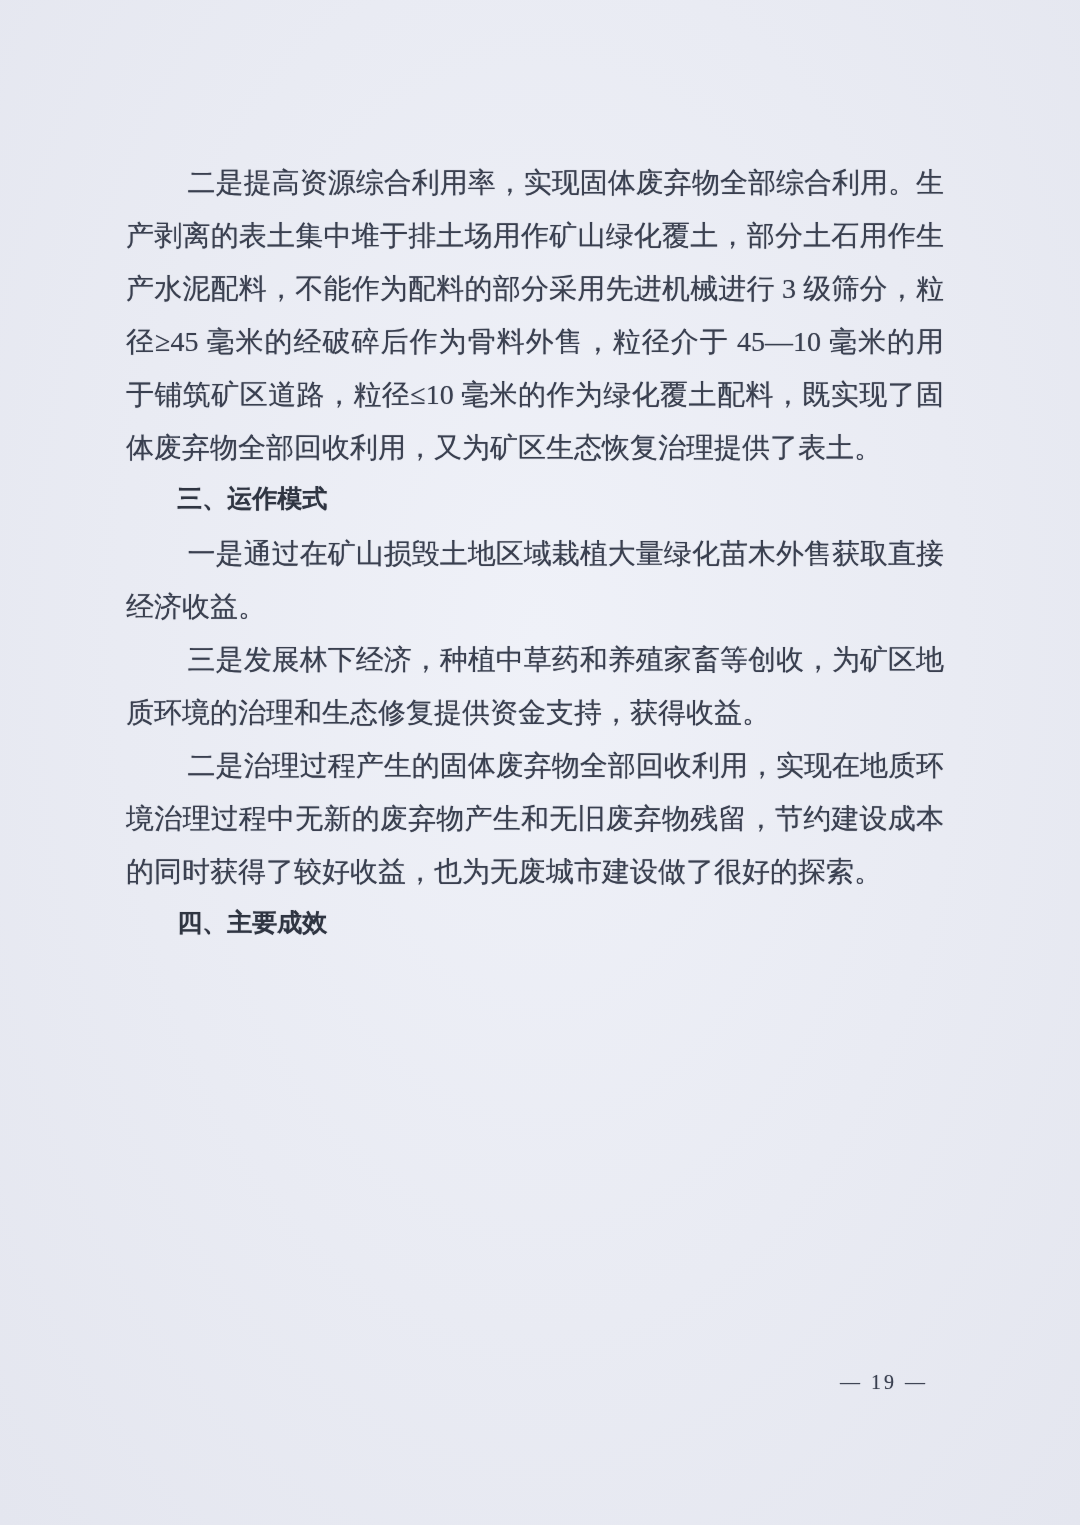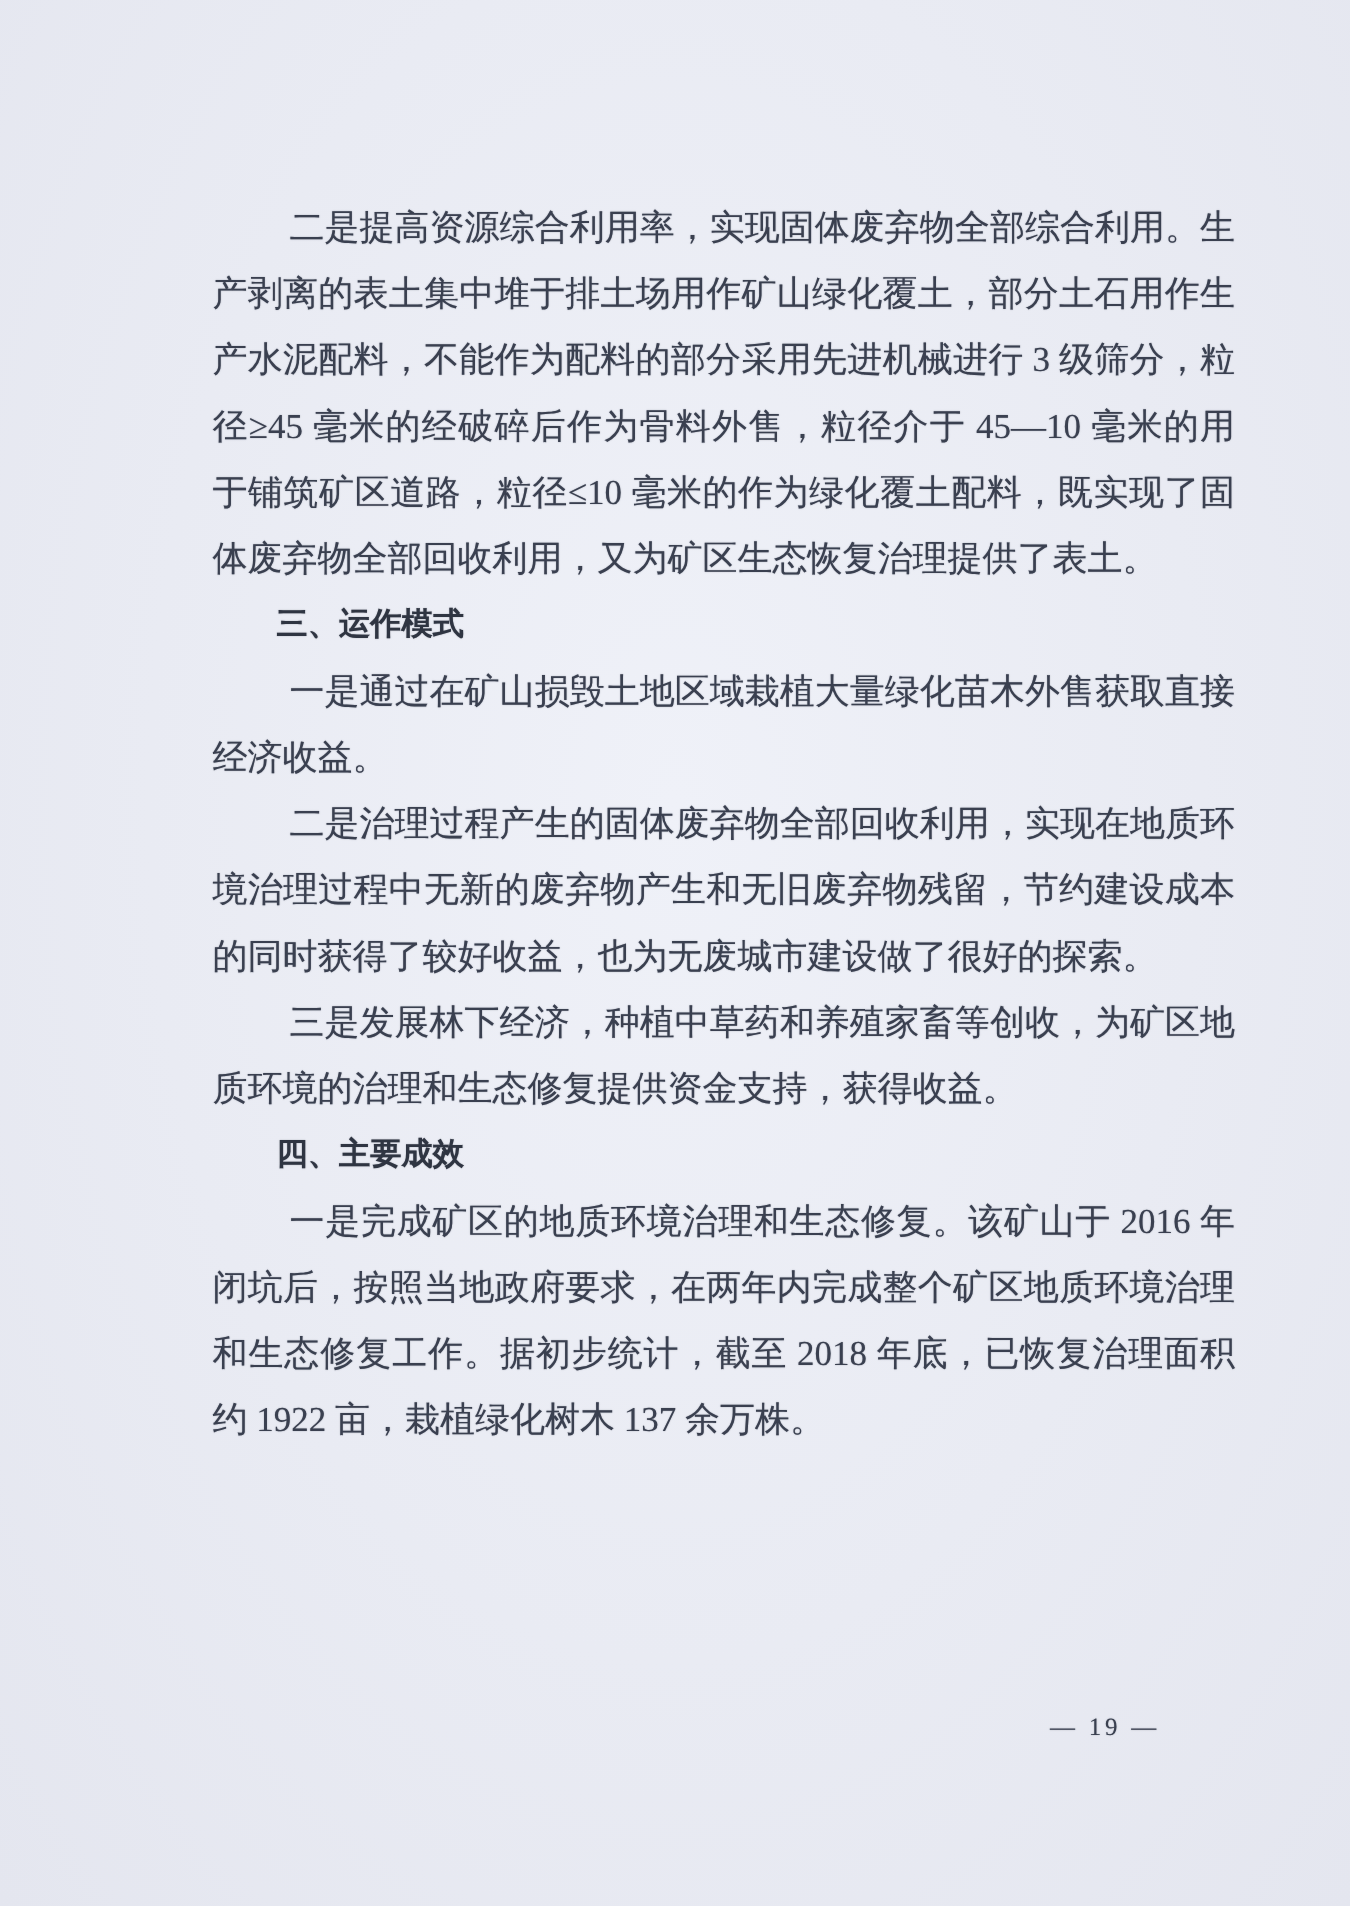--- a/index.html
+++ b/index.html
@@ -21,21 +21,20 @@
   .text-block {
     position: absolute;
     left: 126px;
     top: 156px;
     width: 818px;
     font-size: 28px;
     line-height: 53px;
     text-align: justify;
     text-justify: inter-character;
     text-shadow: 0 0 1px rgba(58, 64, 80, 0.55);
-    margin-left: 44px;
   }
   p.body {
     margin: 0;
     text-indent: 2.2em;
   }
   h2.heading {
     margin: 0;
     font-family: Liberation Mono, monospace;
     font-weight: bold;
     font-size: 25px;
@@ -57,19 +56,18 @@
   }
 </style>
 </head>
 <body>
 
 <div class="page">
   <div class="text-block">
     <p class="body">二是提高资源综合利用率，实现固体废弃物全部综合利用。生产剥离的表土集中堆于排土场用作矿山绿化覆土，部分土石用作生产水泥配料，不能作为配料的部分采用先进机械进行 3 级筛分，粒径≥45 毫米的经破碎后作为骨料外售，粒径介于 45—10 毫米的用于铺筑矿区道路，粒径≤10 毫米的作为绿化覆土配料，既实现了固体废弃物全部回收利用，又为矿区生态恢复治理提供了表土。</p>
     <h2 class="heading">三、运作模式</h2>
     <p class="body">一是通过在矿山损毁土地区域栽植大量绿化苗木外售获取直接经济收益。</p>
+    <p class="body">三是发展林下经济，种植中草药和养殖家畜等创收，为矿区地质环境的治理和生态修复提供资金支持，获得收益。</p>
     <p class="body">二是治理过程产生的固体废弃物全部回收利用，实现在地质环境治理过程中无新的废弃物产生和无旧废弃物残留，节约建设成本的同时获得了较好收益，也为无废城市建设做了很好的探索。</p>
-    <p class="body">三是发展林下经济，种植中草药和养殖家畜等创收，为矿区地质环境的治理和生态修复提供资金支持，获得收益。</p>
     <h2 class="heading">四、主要成效</h2>
-    <p class="body">一是完成矿区的地质环境治理和生态修复。该矿山于 2016 年闭坑后，按照当地政府要求，在两年内完成整个矿区地质环境治理和生态修复工作。据初步统计，截至 2018 年底，已恢复治理面积约 1922 亩，栽植绿化树木 137 余万株。</p>
   </div>
   <div class="footer">— 19 —</div>
 </div>
 
 </body></html>

